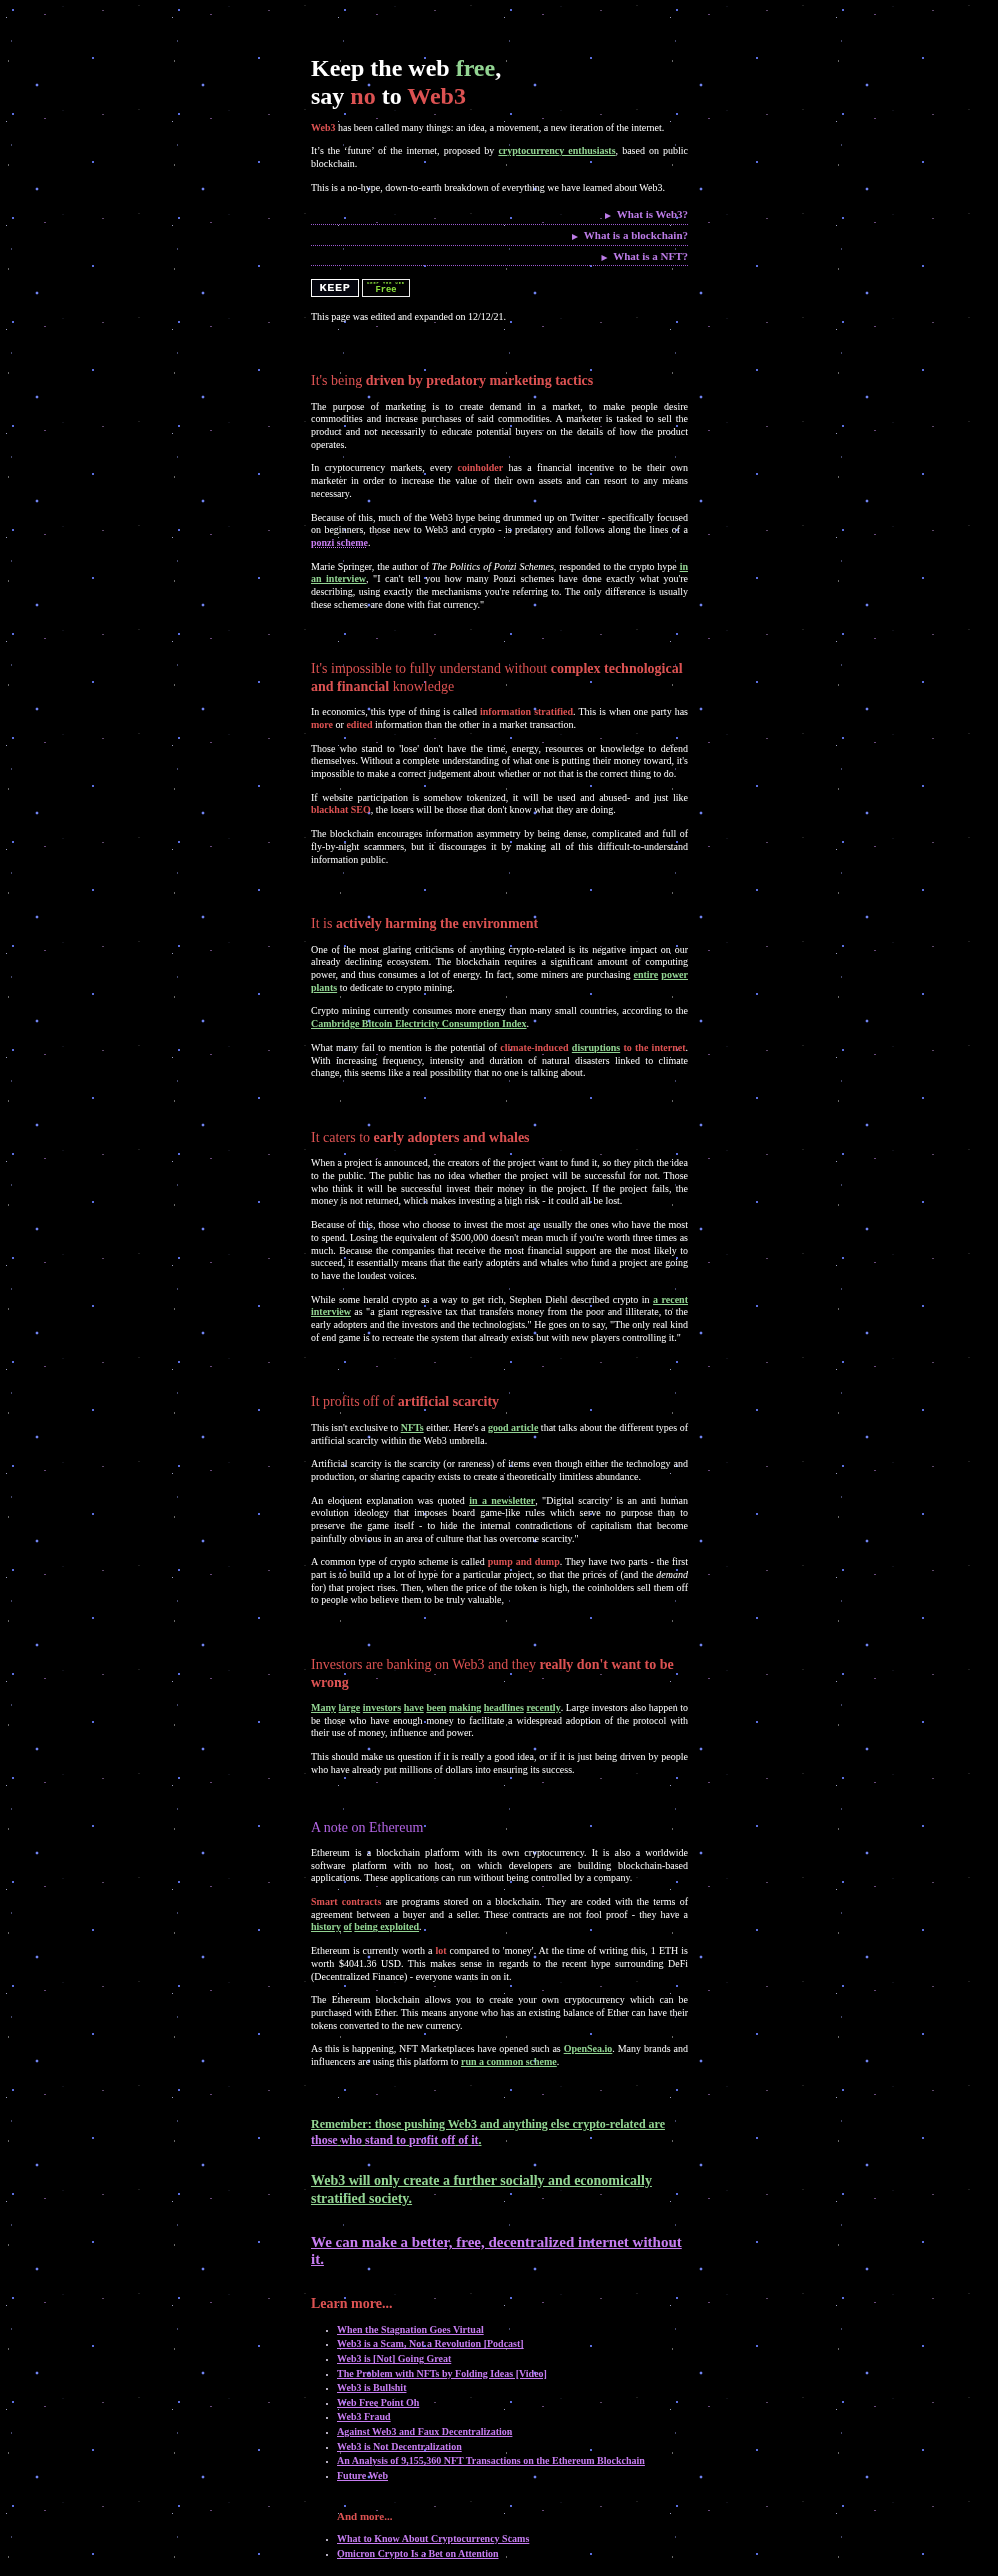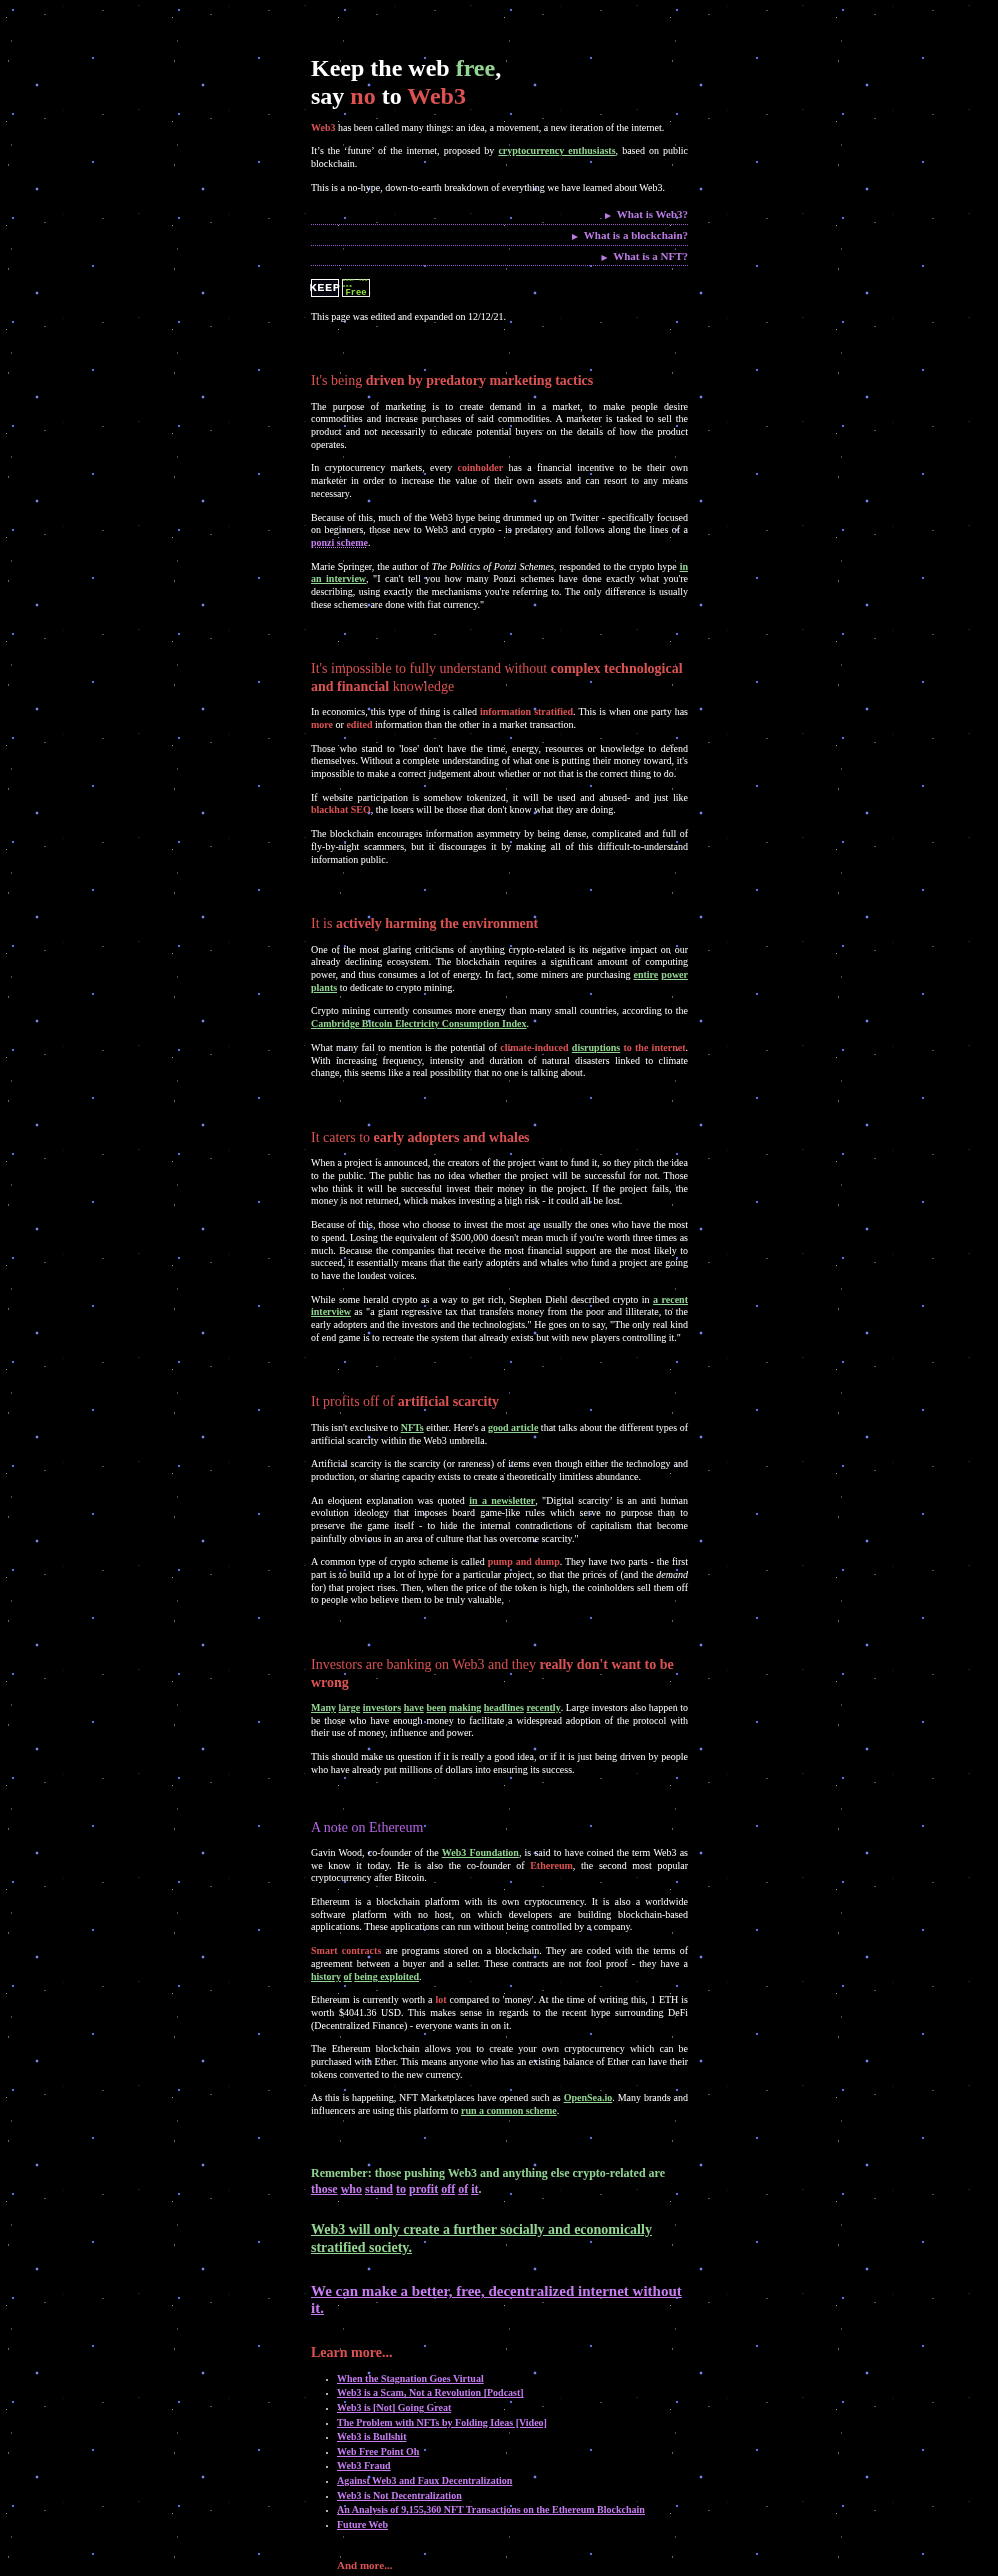--- a/index.html
+++ b/index.html
@@ -78,30 +78,30 @@
   h2{font-weight:normal;font-size:14px;line-height:1.25;margin:49px 0 2.1px;}
   h2.hred{color:var(--red);}
   h2.hpurple{color:var(--hpurple);margin-top:42px;}
   .toggles{margin-top:13.5px;}
   details{border-bottom:1px dotted var(--divider);padding:0.5px 0 3.6px;margin:0 0 3.6px;}
   summary{list-style:none;cursor:pointer;font-weight:bold;font-size:11px;color:var(--summary);text-align:right;}
   summary::-webkit-details-marker{display:none;}
   .tri{display:inline-block;margin-right:5.7px;font-size:7.8px;font-family:"DejaVu Sans",sans-serif;}
   .badges{margin-top:12.5px;display:flex;gap:3.1px;align-items:flex-start;}
   .badge{display:inline-flex;flex-direction:column;align-items:center;justify-content:center;
-         width:28px;height:17.7px;border:1px solid #fff;background:#05060f;text-decoration:none;}
+         width:48px;height:17.7px;border:1px solid #fff;background:#05060f;text-decoration:none;}
   .keep-txt{font-family:"Liberation Mono","DejaVu Sans Mono",monospace;font-weight:bold;font-size:12px;
             letter-spacing:0.5px;color:#fff;transform:scaleY(.92);}
   .badge-ktw{background:#000;border-color:#ececec;}
   .ktw-top{font-family:"Liberation Mono","DejaVu Sans Mono",monospace;font-weight:bold;font-size:3.6px;
            letter-spacing:1px;color:#8ae03c;line-height:1.4;}
   .ktw-free{font-family:"Liberation Mono","DejaVu Sans Mono",monospace;font-weight:bold;font-size:8.8px;
             line-height:.95;color:#8ae03c;}
   .edit-note{margin-top:14px;}
-  .remember{color:var(--green);font-weight:bold;font-size:12px;line-height:1.33;margin-top:48px;}
+  .remember{color:var(--green);font-weight:bold;font-size:12px;line-height:1.33;margin-top:48px;text-decoration:underline;}
   .remember a{color:var(--purple);font-weight:bold;}
   h2.stratified{color:var(--green);font-weight:bold;font-size:14px;line-height:1.3;margin:23px 0 0;text-decoration:underline;}
   .better{display:inline-block;margin-top:26px;font-size:15px;font-weight:bold;color:var(--purple);}
   h2.learn{color:var(--red);font-weight:bold;font-size:14px;margin:27px 0 3.1px;}
   ul.linklist{margin:11.4px 0 0;padding-left:26px;}
   ul.linklist li{font-size:10px;line-height:1.2;margin:2.6px 0;color:#ead9ff;}
   ul.linklist li::marker{color:#efe6ff;font-size:.75em;}
   ul.linklist a{color:var(--purple);font-weight:bold;}
   .and-more{color:var(--red);font-weight:bold;font-size:11px;margin:28px 0 1px 26px;}
 </style>
@@ -174,21 +174,20 @@
   <p class="just"><span>An eloquent explanation was quoted </span><a class="g" href="#">in a newsletter</a><span>, "Digital scarcity’ is an anti human evolution ideology that imposes board game-like rules which serve no purpose than to preserve the game itself - to hide the internal contradictions of capitalism that become painfully obvious in an area of culture that has overcome scarcity."</span></p>
   <p class="just"><span>A common type of crypto scheme is called </span><b class="red">pump and dump</b><span>. They have two parts - the first part is to build up a lot of hype for a particular project, so that the prices of (and the </span><i>demand</i><span> for) that project rises. Then, when the price of the token is high, the coinholders sell them off to people who believe them to be truly valuable,</span></p>
 
   
   <h2 class="hred"><span>Investors are banking on Web3 and they </span><b>really don't want to be wrong</b></h2>
   <p class="just"><span><a href="#" class="g">Many</a> <a href="#" class="g">large</a> <a href="#" class="g">investors</a> <a href="#" class="g">have</a> <a href="#" class="g">been</a> <a href="#" class="g">making</a> <a href="#" class="g">headlines</a> <a href="#" class="g">recently</a></span><span>. Large investors also happen to be those who have enough money to facilitate a widespread adoption of the protocol with their use of money, influence and power.</span></p>
   <p class="just">This should make us question if it is really a good idea, or if it is just being driven by people who have already put millions of dollars into ensuring its success.</p>
 
   
   <h2 class="hpurple">A note on Ethereum</h2>
-  <p class="just"><span>Gavin Wood, co-founder of the </span><a class="g" href="#">Web3 Foundation</a><span>, is said to have coined the term Web3 as we know it today. He is also the co-founder of </span><b class="red">Ethereum</b><span>, the second most popular cryptocurrency after Bitcoin.</span></p>
   <p class="just">Ethereum is a blockchain platform with its own cryptocurrency. It is also a worldwide software platform with no host, on which developers are building blockchain-based applications. These applications can run without being controlled by a company.</p>
   <p class="just"><b class="red">Smart contracts</b><span> are programs stored on a blockchain. They are coded with the terms of agreement between a buyer and a seller. These contracts are not fool proof - they have a </span><span><a href="#" class="g">history</a> <a href="#" class="g">of</a> <a href="#" class="g">being exploited</a></span><span>.</span></p>
   <p class="just"><span>Ethereum is currently worth a </span><b class="red">lot</b><span> compared to 'money'. At the time of writing this, 1 ETH is worth $4041.36 USD. This makes sense in regards to the recent hype surrounding DeFi (Decentralized Finance) - everyone wants in on it.</span></p>
   <p class="just">The Ethereum blockchain allows you to create your own cryptocurrency which can be purchased with Ether. This means anyone who has an existing balance of Ether can have their tokens converted to the new currency.</p>
   <p class="just"><span>As this is happening, NFT Marketplaces have opened such as </span><a class="g" href="#">OpenSea.io</a><span>. Many brands and influencers are using this platform to </span><a class="g" href="#">run a common scheme</a><span>.</span></p>
 
   
   <p class="remember"><span>Remember: those pushing Web3 and anything else crypto-related are </span><span><a href="#" class="p">those</a> <a href="#" class="p">who</a> <a href="#" class="p">stand</a> <a href="#" class="p">to</a> <a href="#" class="p">profit</a> <a href="#" class="p">off</a> <a href="#" class="p">of</a> <a href="#" class="p">it</a></span><span>.</span></p>
 
   <h2 class="stratified">Web3 will only create a further socially and economically stratified society.</h2>

